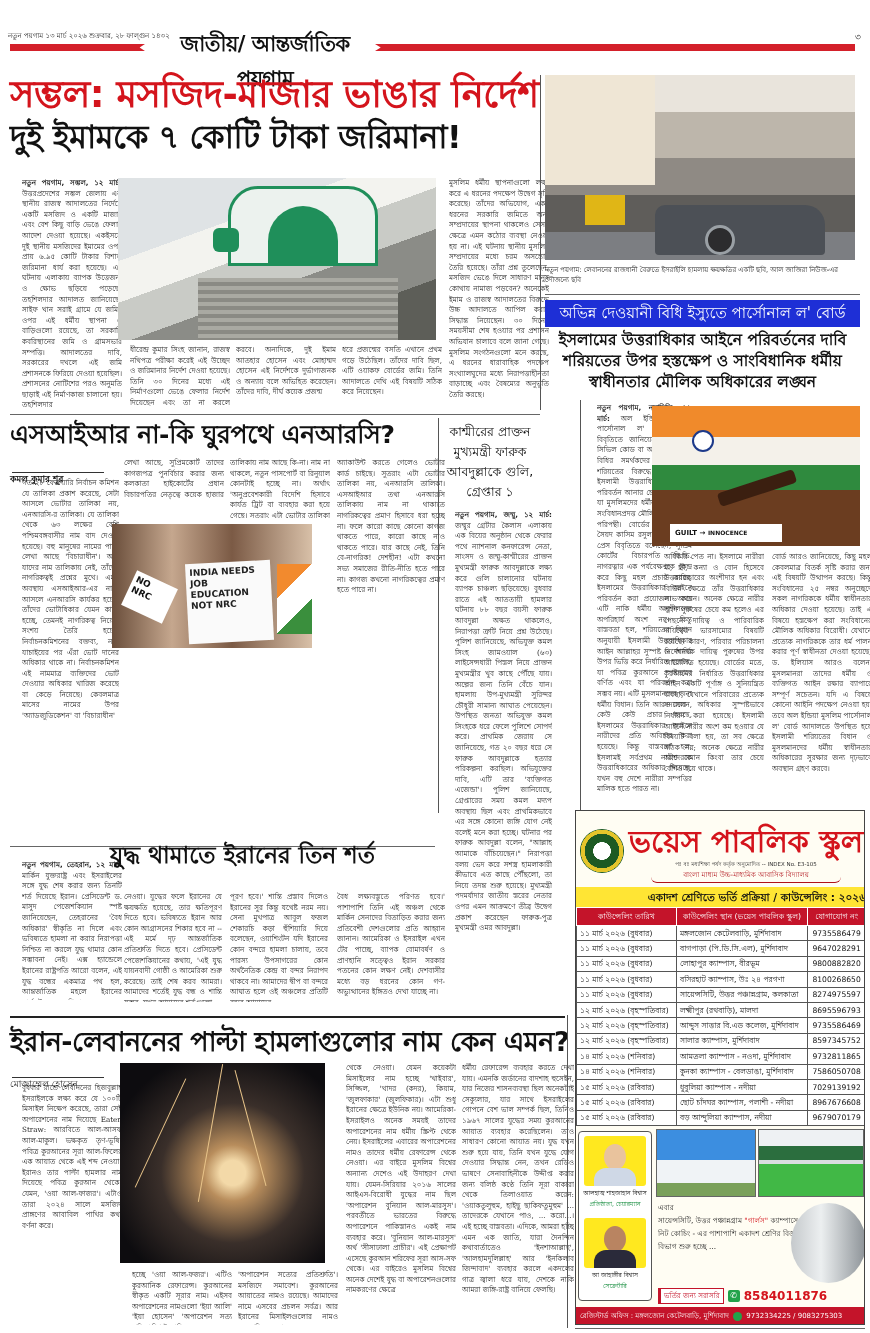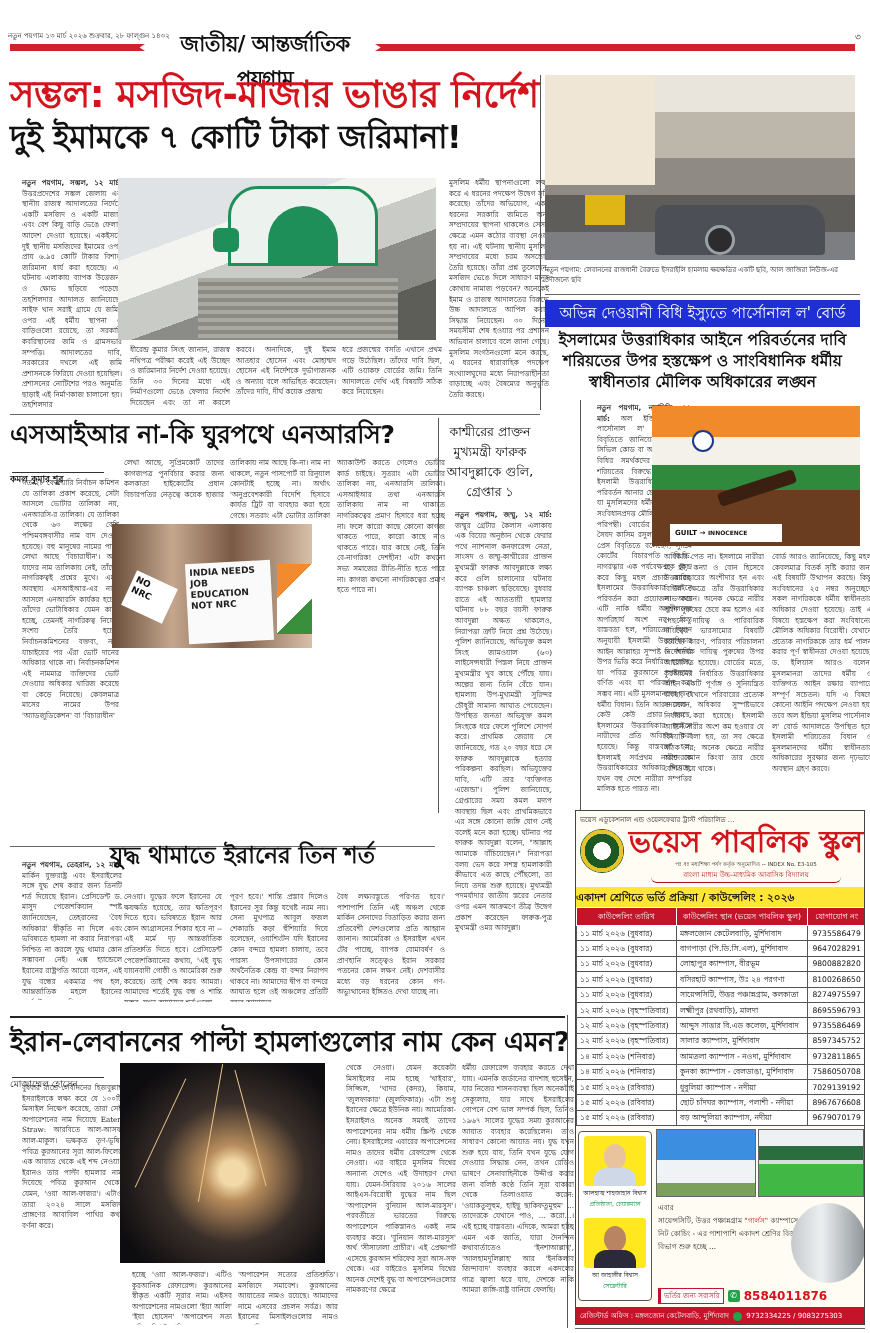--- a/index.html
+++ b/index.html
@@ -42,21 +42,21 @@
   
   .leb-h { left: 10px; top: 1025px; width: 560px; font-size: 27px; line-height: 34px; font-weight: bold; white-space: nowrap; letter-spacing: -0.5px; }
 
   
   .ad { left: 575px; top: 810px; width: 290px; height: 515px; border: 1px solid #444; background: #fffdf3; overflow: hidden; }
   .ad-top { font-size: 6.8px; padding: 3px 4px; color: #222; }
   .ad-logo { left: 4px; top: 18px; width: 44px; height: 44px; border-radius: 50%; background: radial-gradient(circle, #fff 0 28%, #1d5a23 29% 55%, #e5c52b 56% 68%, #1d5a23 69% 100%); }
   .ad-name { left: 52px; top: 12px; width: 236px; text-align: center; font-size: 30px; color: #d4141c; font-weight: bold; line-height: 38px; }
   .ad-index { left: 55px; top: 50px; width: 230px; text-align: center; font-size: 5.5px; color: #333; }
   .ad-medium { left: 75px; top: 58px; width: 190px; text-align: center; font-size: 7px; color: #b0121a; border-bottom: 1px solid #b0121a; border-radius: 0 0 6px 6px; padding-bottom: 1px; }
-  .ad-yellow { left: 0; top: 76px; width: 290px; height: 20px; background: #ffe534; text-align: left; font-size: 10.5px; font-weight: bold; line-height: 20px; }
+  .ad-yellow { left: 0; top: 76px; width: 290px; height: 20px; background: #ffe534; text-align: right; font-size: 10.5px; font-weight: bold; line-height: 20px; }
   table.ad-table { left: 0; top: 96px; width: 290px; border-collapse: collapse; font-size: 7.6px; }
   .ad-table th { background: #c4142a; color: #fff; font-weight: normal; height: 18px; border: 1px solid #fff; padding: 0 3px; font-size: 7.8px; }
   .ad-table td { border: 1px solid #555; height: 15.4px; padding: 0 3px; white-space: nowrap; background: #fff; }
   .ad-table td.phone { text-align: center; }
   .ad-people { left: 2px; top: 320px; width: 74px; height: 170px; border: 1px solid #555; border-radius: 4px; background: #fff; }
   .person-photo { width: 62px; height: 50px; margin: 4px auto 0; background: #ffe81f; border-radius: 3px; position: relative; overflow: hidden; }
   .person-photo .head { position: absolute; left: 20px; top: 8px; width: 22px; height: 26px; border-radius: 50%; background: #e9c39d; }
   .person-photo .body { position: absolute; left: 10px; top: 32px; width: 42px; height: 30px; border-radius: 12px 12px 0 0; background: #cfd8e6; }
   .person-photo.p2 .body { background: #2a2a3a; }
   .person-photo.p2 .head { background: #b98461; }
@@ -173,21 +173,20 @@
   <div class="abs" style="left:90px;top:0;width:1px;height:140px;background:#e8c48a;transform:rotate(10deg);"></div>
   <div class="abs" style="left:130px;top:5px;width:1px;height:120px;background:#e8c48a;transform:rotate(-15deg);"></div>
 </div>
 <div class="abs text-block" style="left:120px;top:1270px;width:100px;height:55px;">হচ্ছে 'ওয়া আল-ফজর'। এটিও কুরআনিক রেফারেন্স। কুরআনের স্বীকৃত একটি সূরার নাম। এইসব অপারেশনের নামগুলো 'ইয়া আলি' 'ইয়া হোসেন' 'অপারেশন সত্য প্রতিশ্রুতি' ইত্যাদি।</div>
 <div class="abs text-block" style="left:226px;top:1270px;width:100px;height:55px;">'অপারেশন সত্যের প্রতিশ্রুতি'। মসজিদে সমাবেশ। কুরআনের আয়াতের নামও রয়েছে। আমাদের নামে এসবের প্রচলন সর্বত্র। আর ইরানের মিসাইলগুলোর নামও কুরআনিক রেফারেন্স</div>
 <div class="abs text-block" style="left:334px;top:1063px;width:110px;height:262px;">থেকে নেওয়া। যেমন কয়েকটা মিসাইলের নাম হচ্ছে 'খাইবার', সিজ্জিল, 'খাদর (কদর), কিয়াম, 'জুলফাকার' (জুলফিকার)। এটা শুধু ইরানের ক্ষেত্রে ইউনিক নয়। আমেরিকা-ইসরাইলও অনেক সময়ই তাদের অপারেশনের নাম ধর্মীয় স্ক্রিপ্ট থেকে নেয়। ইসরাইলের এবারের অপারেশনের নামও তাদের ধর্মীয় রেফারেন্স থেকে নেওয়া। এর বাইরে মুসলিম বিশ্বের অন্যান্য দেশেও এই উদাহরণ দেখা যায়। যেমন-সিরিয়ার ২০১৬ সালের আইএস-বিরোধী যুদ্ধের নাম ছিল 'অপারেশন বুনিয়ান আল-মারসুস'। পরবর্তীতে ভারতের বিরুদ্ধে অপারেশনে পাকিস্তানও একই নাম ব্যবহার করে। 'বুনিয়ান আল-মারসুস' অর্থ 'সীসাঢালা প্রাচীর'। এই প্রেক্ষাপট এসেছে কুরআন শরিফের সূরা আস-সফ থেকে। এর বাইরেও মুসলিম বিশ্বের অনেক দেশেই যুদ্ধ বা অপারেশনগুলোর নামকরণের ক্ষেত্রে</div>
 <div class="abs text-block" style="left:450px;top:1063px;width:112px;height:262px;">ধর্মীয় রেফারেন্স ব্যবহার করতে দেখা যায়। এমনকি জর্ডানের বাদশাহ হুসেইন, যার নিজের শাসনব্যবস্থা ছিল অনেকটাই সেক্যুলার, যার সাথে ইসরাইলের গোপনে বেশ ভাল সম্পর্ক ছিল, তিনিও ১৯৬৭ সালের যুদ্ধের সময় কুরআনের আয়াত ব্যবহার করেছিলেন। তাও সাধারণ কোনো আয়াত নয়। যুদ্ধ যখন শুরু হয়ে যায়, তিনি যখন যুদ্ধে যোগ দেওয়ার সিদ্ধান্ত নেন, তখন রেডিও ভাষণে সেনাবাহিনীকে উদ্দীপ্ত করার জন্য বলিষ্ঠ কণ্ঠে তিনি সূরা বাকারা থেকে তিলাওয়াত করেন: 'ওয়াকতুলুহুম, হাইছু ছাকিফতুমুহুম' ... তাদেরকে যেখানে পাও, ... করো...। এই হচ্ছে বাস্তবতা। এদিকে, আমরা হচ্ছি এমন এক জাতি, যারা দৈনন্দিন কথাবার্তাতেও 'ইনশাআল্লাহ', 'আলহামদুলিল্লাহ' আর 'ইনকিলাব জিন্দাবাদ' ব্যবহার করলে একদলের গাত্র জ্বালা ধরে যায়, দেশকে নাকি আমরা জঙ্গি-রাষ্ট্র বানিয়ে ফেলছি।</div>
 <div class="abs vdiv" style="left:567px;top:1015px;height:313px;"></div>
 
 <div class="abs ad">
-  <div class="ad-top">ভয়েস এডুকেশনাল এন্ড ওয়েলফেয়ার ট্রাস্ট পরিচালিত ...</div>
   <div class="abs ad-logo"></div>
   <div class="abs ad-name">ভয়েস পাবলিক স্কুল</div>
   <div class="abs ad-index">পঃ বঃ মধ্যশিক্ষা পর্ষদ কর্তৃক অনুমোদিত -- INDEX No. E3-105</div>
   <div class="abs ad-medium">বাংলা মাধ্যম উচ্চ-মাধ্যমিক আবাসিক বিদ্যালয়</div>
   <div class="abs ad-yellow">একাদশ শ্রেণিতে ভর্তি প্রক্রিয়া / কাউন্সেলিং : ২০২৬</div>
   <table class="abs ad-table">
     <thead>
       <tr>
         <th>কাউন্সেলিং তারিখ</th>
         <th>কাউন্সেলিং স্থান (ভয়েস পাবলিক স্কুল)</th>

